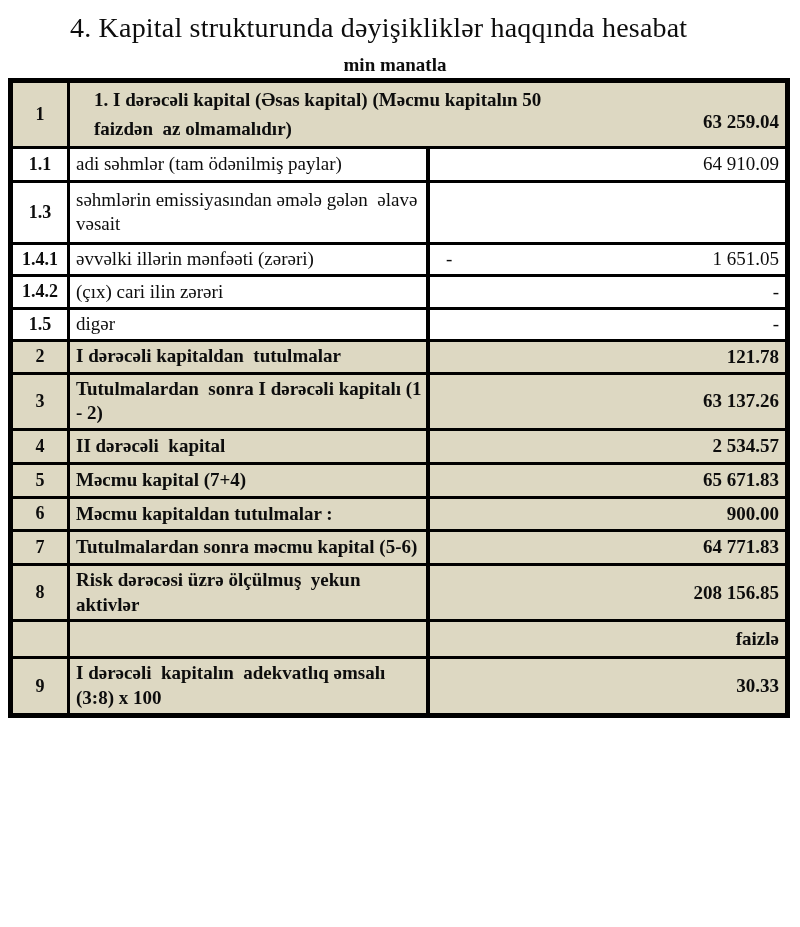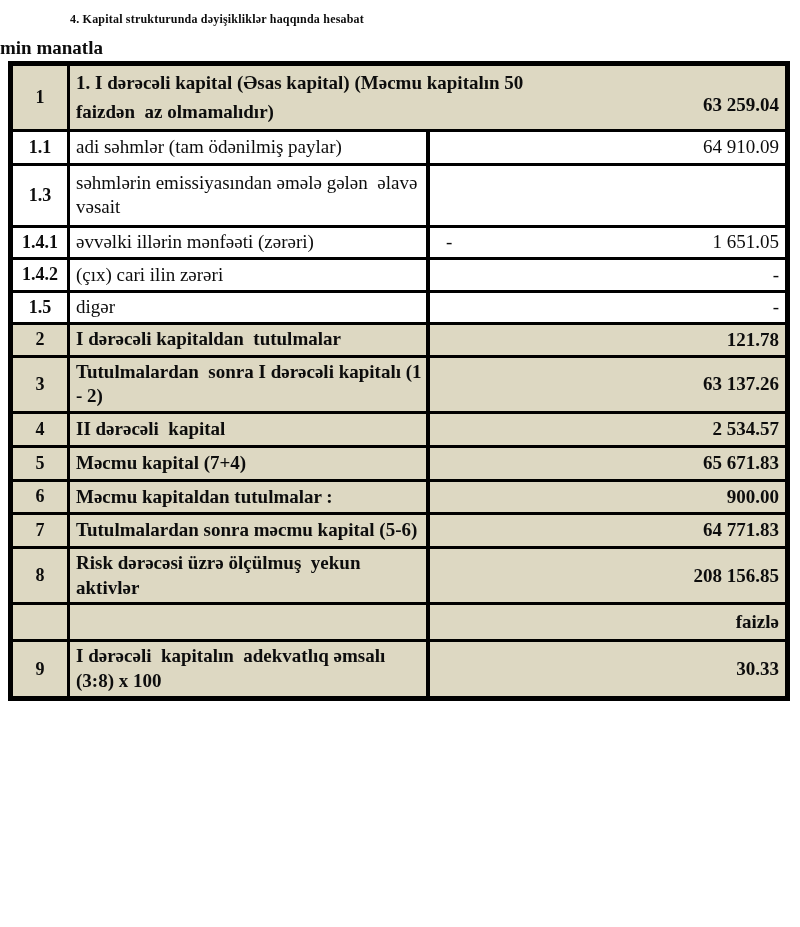--- a/index.html
+++ b/index.html
@@ -10,26 +10,26 @@
   html,body{margin:0;padding:0;}
   body{
     width:800px;height:927px;
     background:#ffffff;
     font-family:"Liberation Serif","DejaVu Serif",serif;
     color:var(--txt);
     overflow:hidden;
   }
   .title{
     margin:12px 16px 0 70px;
-    font-size:12px;
-    font-weight:bold;
+    font-size:28px;
+    font-weight:normal;
     letter-spacing:.2px;
   }
   .unit-label{
-    text-align:left;
+    text-align:center;
     padding-right:10px;
     margin-top:10px;
     margin-bottom:2px;
     font-size:19px;
     font-weight:bold;
   }
   table.report{
     border-collapse:collapse;
     table-layout:fixed;
     margin-left:8px;
@@ -61,21 +61,21 @@
     border-left:4px solid var(--border);
     white-space:pre-wrap;
   }
   tr.hl td{background:var(--hl);}
   tr.b td{font-weight:bold;}
   td.mergedcell{padding:0;}
   .mergedflex{
     display:flex;
     align-items:center;
     justify-content:space-between;
-    padding:2px 6px 2px 6px;
+    padding:2px 6px 2px 24px;
   }
   .merged-desc{
     width:478px;
     white-space:pre-wrap;
     line-height:1.55;
   }
   .merged-val{
     text-align:right;
     padding-right:0px;
     margin-top:16px;

